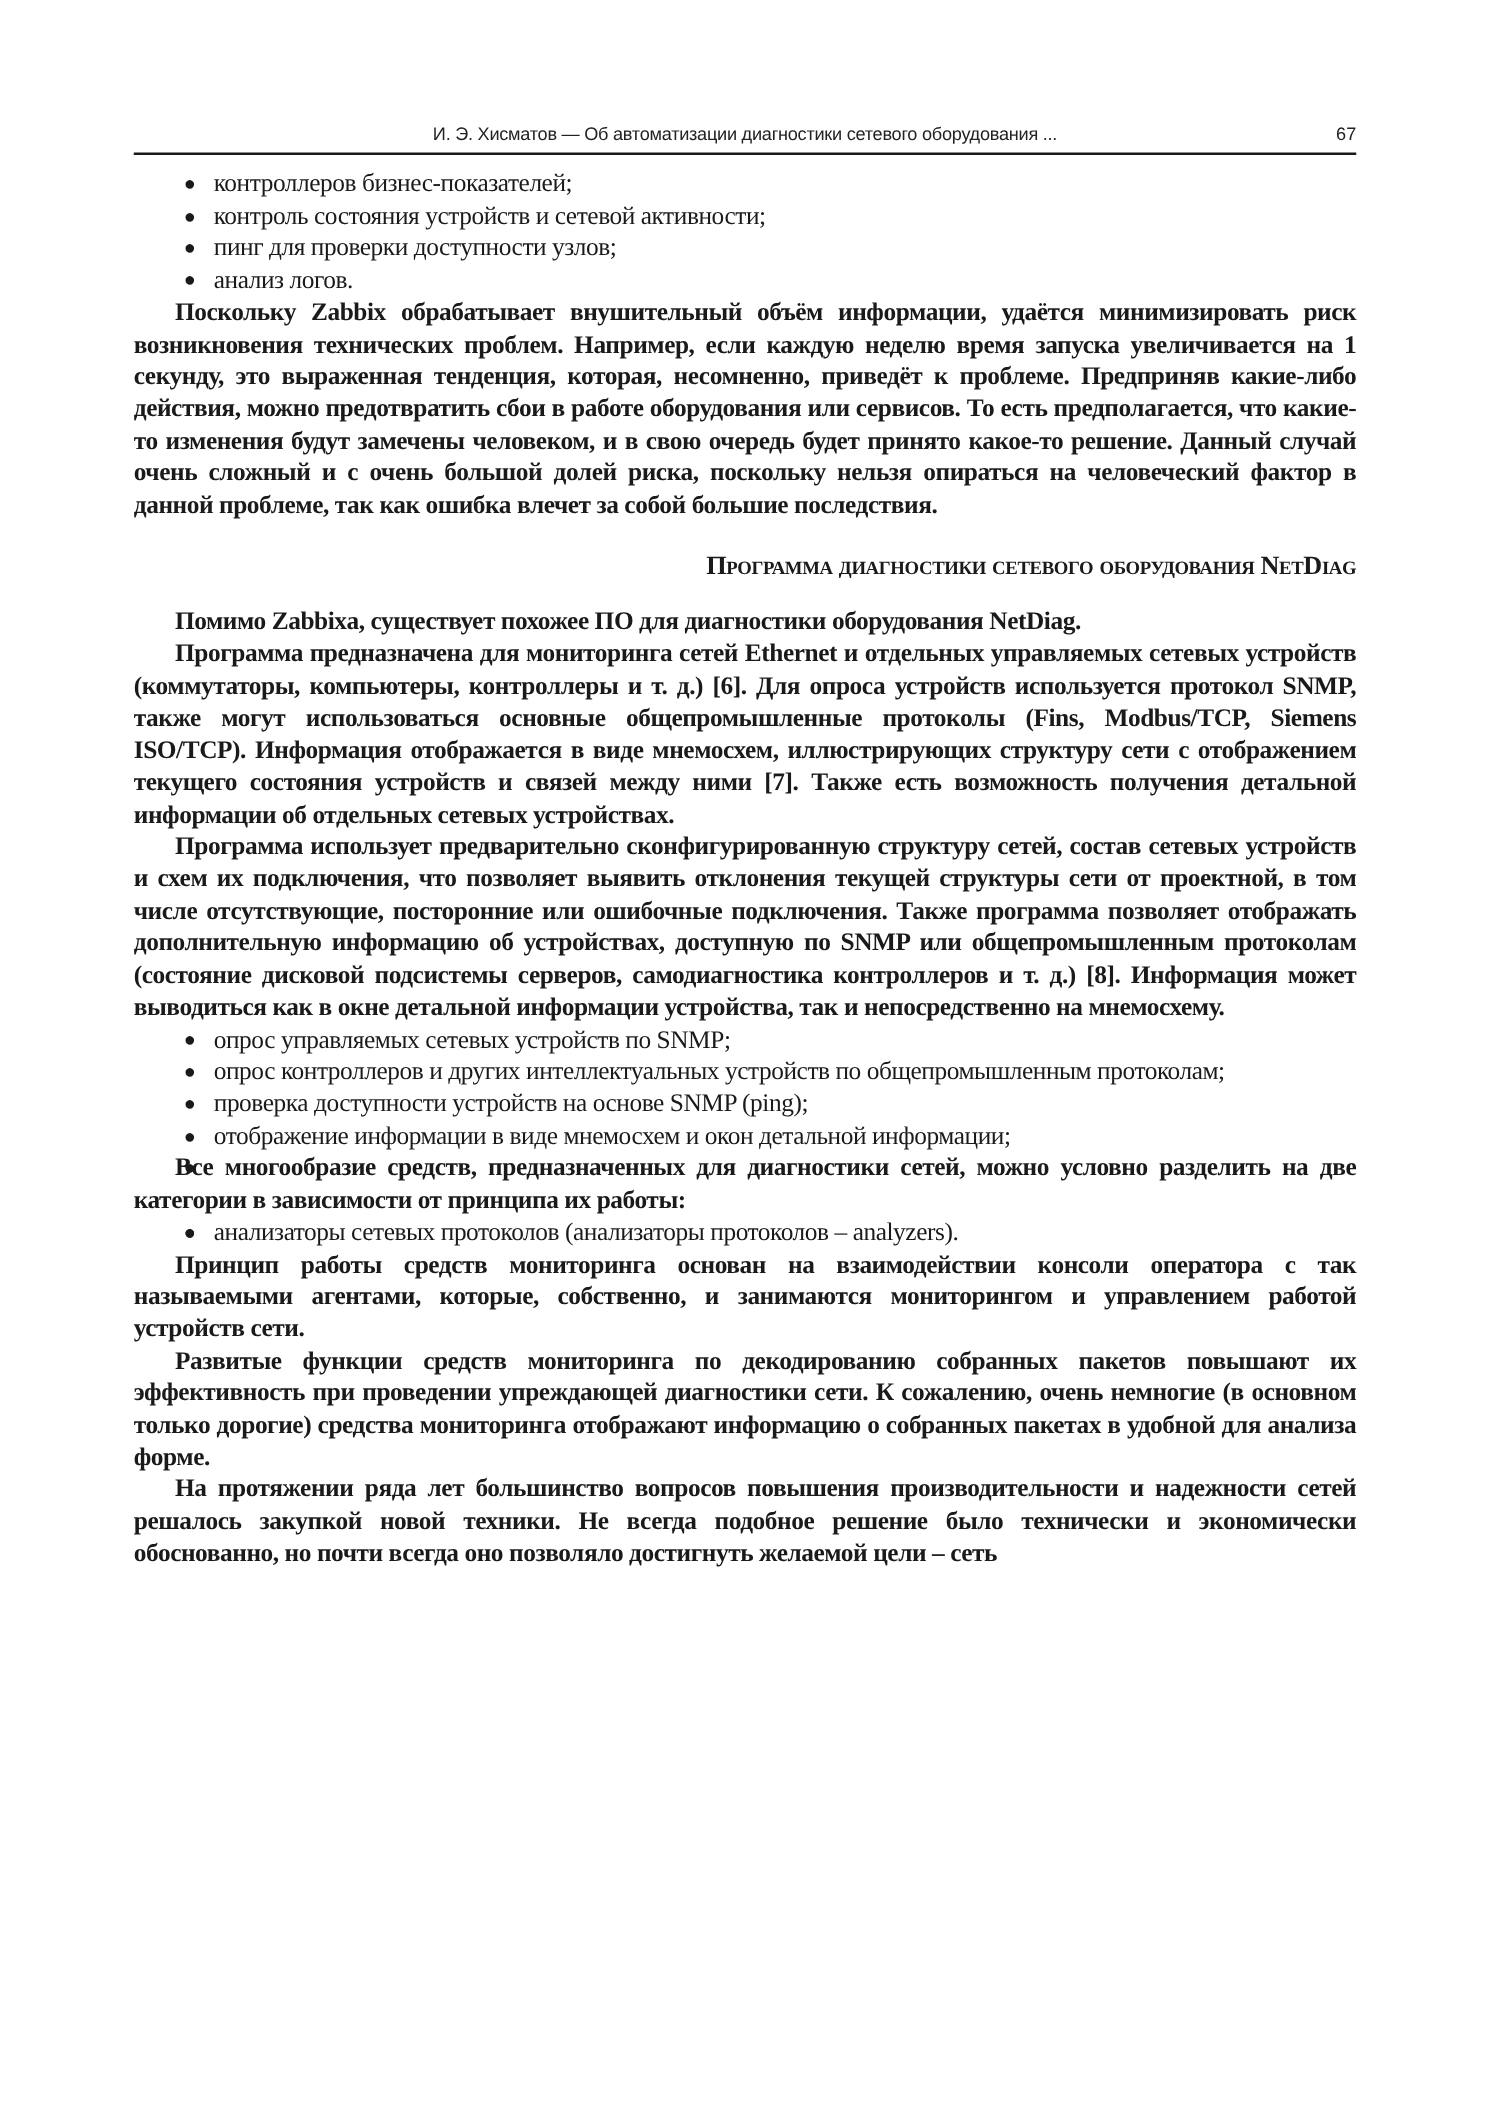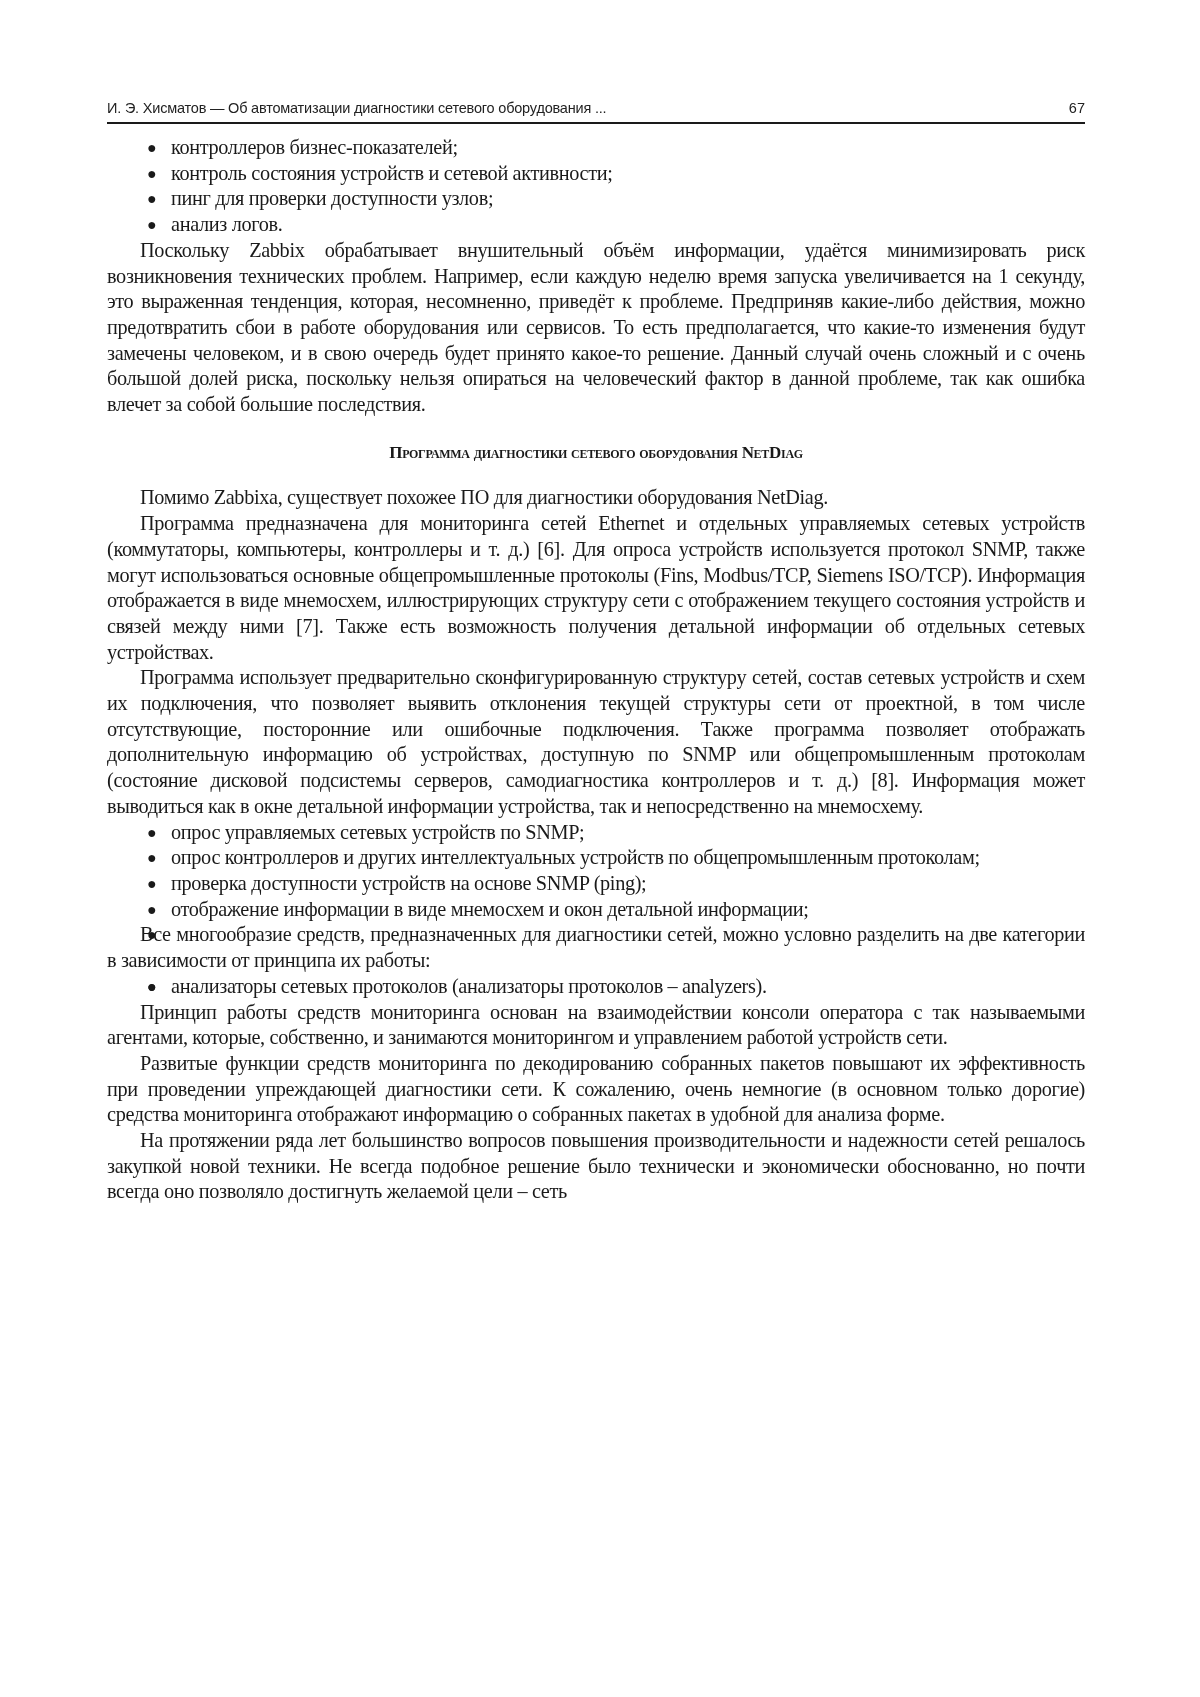--- a/index.html
+++ b/index.html
@@ -9,38 +9,38 @@
       color: #1a1a1a;
       font-family: "Liberation Serif", "DejaVu Serif", serif;
     }
     .running-head {
       position: absolute; left: 0; top: 98px; width: 978px; height: 24px;
       border-bottom: 2px solid #1a1a1a;
       font-family: "Liberation Sans", "DejaVu Sans", sans-serif;
       font-size: 14.5px; color: #222;
     }
     .running-head .title {
-      position: absolute; left: 0; right: 0; top: 2px; text-align: left;
+      position: absolute; left: 0; right: 0; top: 2px; text-align: center;
       letter-spacing: -0.2px;
     }
     .running-head .pageno { position: absolute; right: 0; top: 2px; text-align: right; }
     .body {
       position: absolute; left: 0; top: 135px; width: 978px;
       font-size: 20.3px; line-height: 25.7px; letter-spacing: -0.35px;
     }
     p { margin: 0; text-align: justify; text-align-last: left; }
-    p.indent { text-indent: 33px; }
+    p.indent { text-indent: 33px; font-weight: bold; }
     ul { list-style: none; margin: 0; padding: 0; }
     li { position: relative; padding-left: 64px; text-align: justify; text-align-last: left; }
     li .bullet {
       position: absolute; left: 40px; top: 0; font-size: 16px;
     }
     .heading {
-      margin: 22px 0 20px 0; text-align: center; font-weight: bold;
-      font-variant: small-caps; font-size: 17px; letter-spacing: -0.3px;
+      margin: 22px 0 20px 0; text-align: right; font-weight: bold;
+      font-variant: small-caps; font-size: 21px; letter-spacing: -0.3px;
     }
   </style>
 </head>
 <body>
 
 <div class="page">
 
   <div class="running-head">
     <span class="title">И. Э. Хисматов  —  Об автоматизации диагностики сетевого оборудования ...</span>
     <span class="pageno">67</span>

